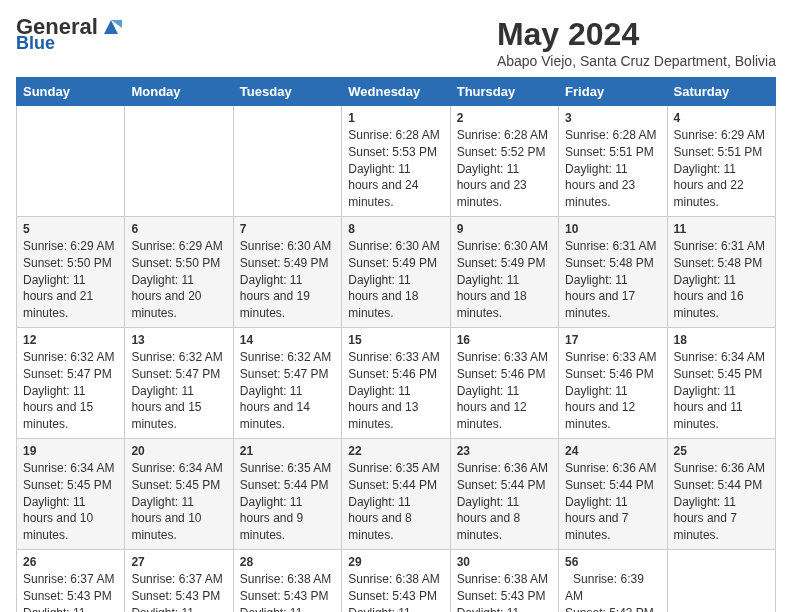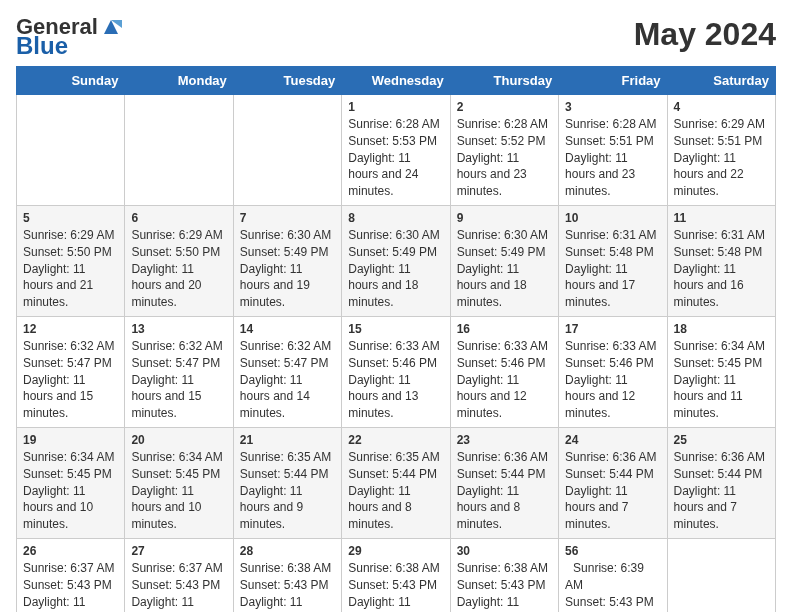--- a/index.html
+++ b/index.html
@@ -21,21 +21,21 @@
       align-items: center;
       gap: 4px;
     }
     .logo-text-general {
       font-size: 22px;
       font-weight: bold;
       color: #333;
       line-height: 1;
     }
     .logo-text-blue {
-      font-size: 24px;
+      font-size: 18px;
       font-weight: bold;
       color: #1a5fa8;
       line-height: 1;
     }
     .logo-icon {
       width: 22px;
       height: 22px;
     }
     .title-area {
     }
@@ -50,21 +50,21 @@
       font-weight: normal;
     }
     .calendar-table {
       width: 100%;
       border-collapse: collapse;
       border: 1px solid #ccc;
     }
     .calendar-table th {
       background-color: #2a6db5;
       color: #fff;
-      text-align: right;
+      text-align: left;
       padding: 6px 6px;
       font-size: 13px;
       border: 1px solid #2a6db5;
     }
     .calendar-table td {
       vertical-align: top;
       padding: 5px 6px;
       font-size: 10.5px;
       color: #333;
       border: 1px solid #ccc;
@@ -102,20 +102,21 @@
         <svg class="logo-icon" viewBox="0 0 22 22">
           <polygon points="4,18 11,4 18,18" fill="#2a6db5"></polygon>
           <polygon points="11,4 22,4 22,12" fill="#5a9fd4"></polygon>
         </svg>
       </div>
       <span class="logo-text-blue" style="margin-top:-4px;">Blue</span>
     </div>
   </div>
   <div class="title-area">
     <div class="month-title">May 2024</div>
+    <div class="location-title">Abapo Viejo, Santa Cruz Department, Bolivia</div>
   </div>
 </div>
 
 <table class="calendar-table">
   <thead>
     <tr>
     <th>Sunday</th>
         <th>Monday</th>
         <th>Tuesday</th>
         <th>Wednesday</th>

